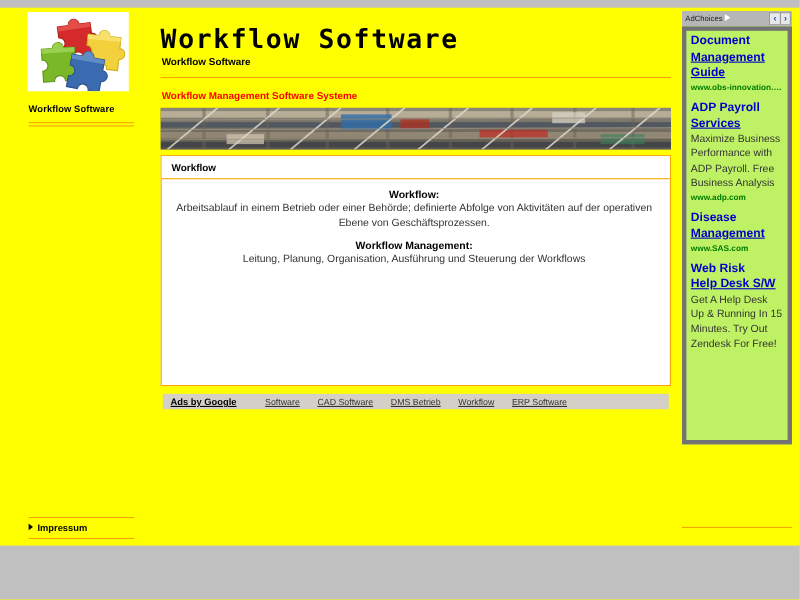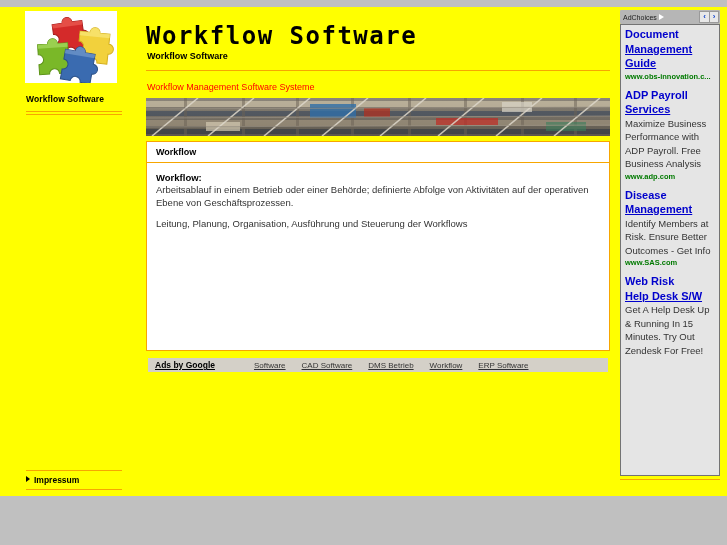--- a/index.html
+++ b/index.html
@@ -68,21 +68,21 @@
   .main-sub{
     position:absolute;left:1px;top:44px;
     font-size:9px;font-weight:bold;color:#000;
   }
   .main-rule{
     position:absolute;left:0px;top:63px;width:464px;height:0;
     border-top:1px solid #f7a600;
   }
   .main-red{
     position:absolute;left:1px;top:75px;
-    font-size:9px;font-weight:normal;color:#ff0000;
+    font-size:9px;font-weight:bold;color:#ff0000;
   }
 
   .banner{
     position:absolute;left:0px;top:91px;width:464px;height:38px;
     overflow:hidden;background:#6f6a60;
   }
   .banner svg{display:block;}
 
   .content-box{
     position:absolute;left:0px;top:134px;width:462px;height:208px;
@@ -93,39 +93,39 @@
     height:21px;line-height:21px;
     padding-left:9px;
     font-size:9px;font-weight:bold;color:#000;
     border-bottom:1px solid #f7a600;
     background:#ffffff;
     box-sizing:border-box;
   }
   .content-body{
     padding:9px 12px 0 9px;
   }
-  .blk{margin-bottom:9px;}
+  .blk{margin-bottom:9px;text-align:center;}
   .blk .h{
     font-size:9.5px;font-weight:bold;color:#000;
     margin-bottom:1px;
   }
   .blk .p{
     font-size:9.5px;color:#333;line-height:12.5px;
   }
 
   .ads-bar{
     position:absolute;left:2px;top:351px;width:460px;height:14px;
     background:#d4d0c8;
     display:flex;align-items:center;
     box-sizing:border-box;
   }
   .ads-label{
     font-size:8.5px;font-weight:bold;color:#000;
     text-decoration:underline;
-    margin-left:7px;margin-right:39px;
+    margin-left:7px;margin-right:26px;
     white-space:nowrap;
   }
   .ads-link{
     font-size:8px;color:#333;
     margin-right:16px;
     white-space:nowrap;
   }
 
   .footer-main{
     position:absolute;left:0px;top:463px;width:464px;
@@ -163,23 +163,23 @@
   .arrow{
     width:10px;height:12px;background:#e8e8e8;
     border:1px solid #9a9a9a;
     font-size:8px;color:#1144cc;font-weight:bold;
     line-height:10px;text-align:center;
     box-sizing:border-box;
   }
   .arrow:first-child{border-right:none;}
 
   .ad-frame{
-    position:absolute;left:0px;top:17px;width:100px;height:452px;
-    background:#e5e5e5;
-    border:1px solid #737373;
+    position:absolute;left:0px;top:17px;width:100px;height:380px;
+    background:#bef264;
+    border:4px solid #737373;
     box-sizing:border-box;
     padding:2px 4px 0 4px;
     overflow:hidden;
   }
   .ad-item{margin-bottom:6px;}
   .ad-title{
     font-size:11px;font-weight:bold;color:#0000cc;
     line-height:14.5px;
     text-decoration:none;
     display:block;
@@ -303,20 +303,21 @@
     <div class="content-box">
       <div class="content-head">Workflow</div>
       <div class="content-body">
 
         <div class="blk">
           <div class="h">Workflow:</div>
           <div class="p">Arbeitsablauf in einem Betrieb oder einer Behörde; definierte Abfolge von Aktivitäten auf der operativen Ebene von Geschäftsprozessen.</div>
         </div>
 
         <div class="blk">
+          <div class="h">Workflow Management:</div>
           <div class="p">Leitung, Planung, Organisation, Ausführung und Steuerung der Workflows</div>
         </div>
 
 
 
       </div>
     </div>
 
     <div class="ads-bar">
       <a class="ads-label" href="#">Ads by Google</a>
@@ -357,21 +358,20 @@
         </a>
         <div class="ad-desc">Maximize Business Performance with ADP Payroll. Free Business Analysis</div>
         <div class="ad-url">www.adp.com</div>
       </div>
 
       <div class="ad-item">
         <a class="ad-title" href="#">
           <span>Disease</span><br>
           <span class="ul">Management</span>
         </a>
-        <div class="ad-desc">Identify Members at Risk. Ensure Better Outcomes - Get Info</div>
         <div class="ad-url">www.SAS.com</div>
       </div>
 
       <div class="ad-item">
         <a class="ad-title" href="#">
           <span>Web Risk</span><br>
           <span class="ul">Help Desk S/W</span>
         </a>
         <div class="ad-desc">Get A Help Desk Up &amp; Running In 15 Minutes. Try Out Zendesk For Free!</div>
 

